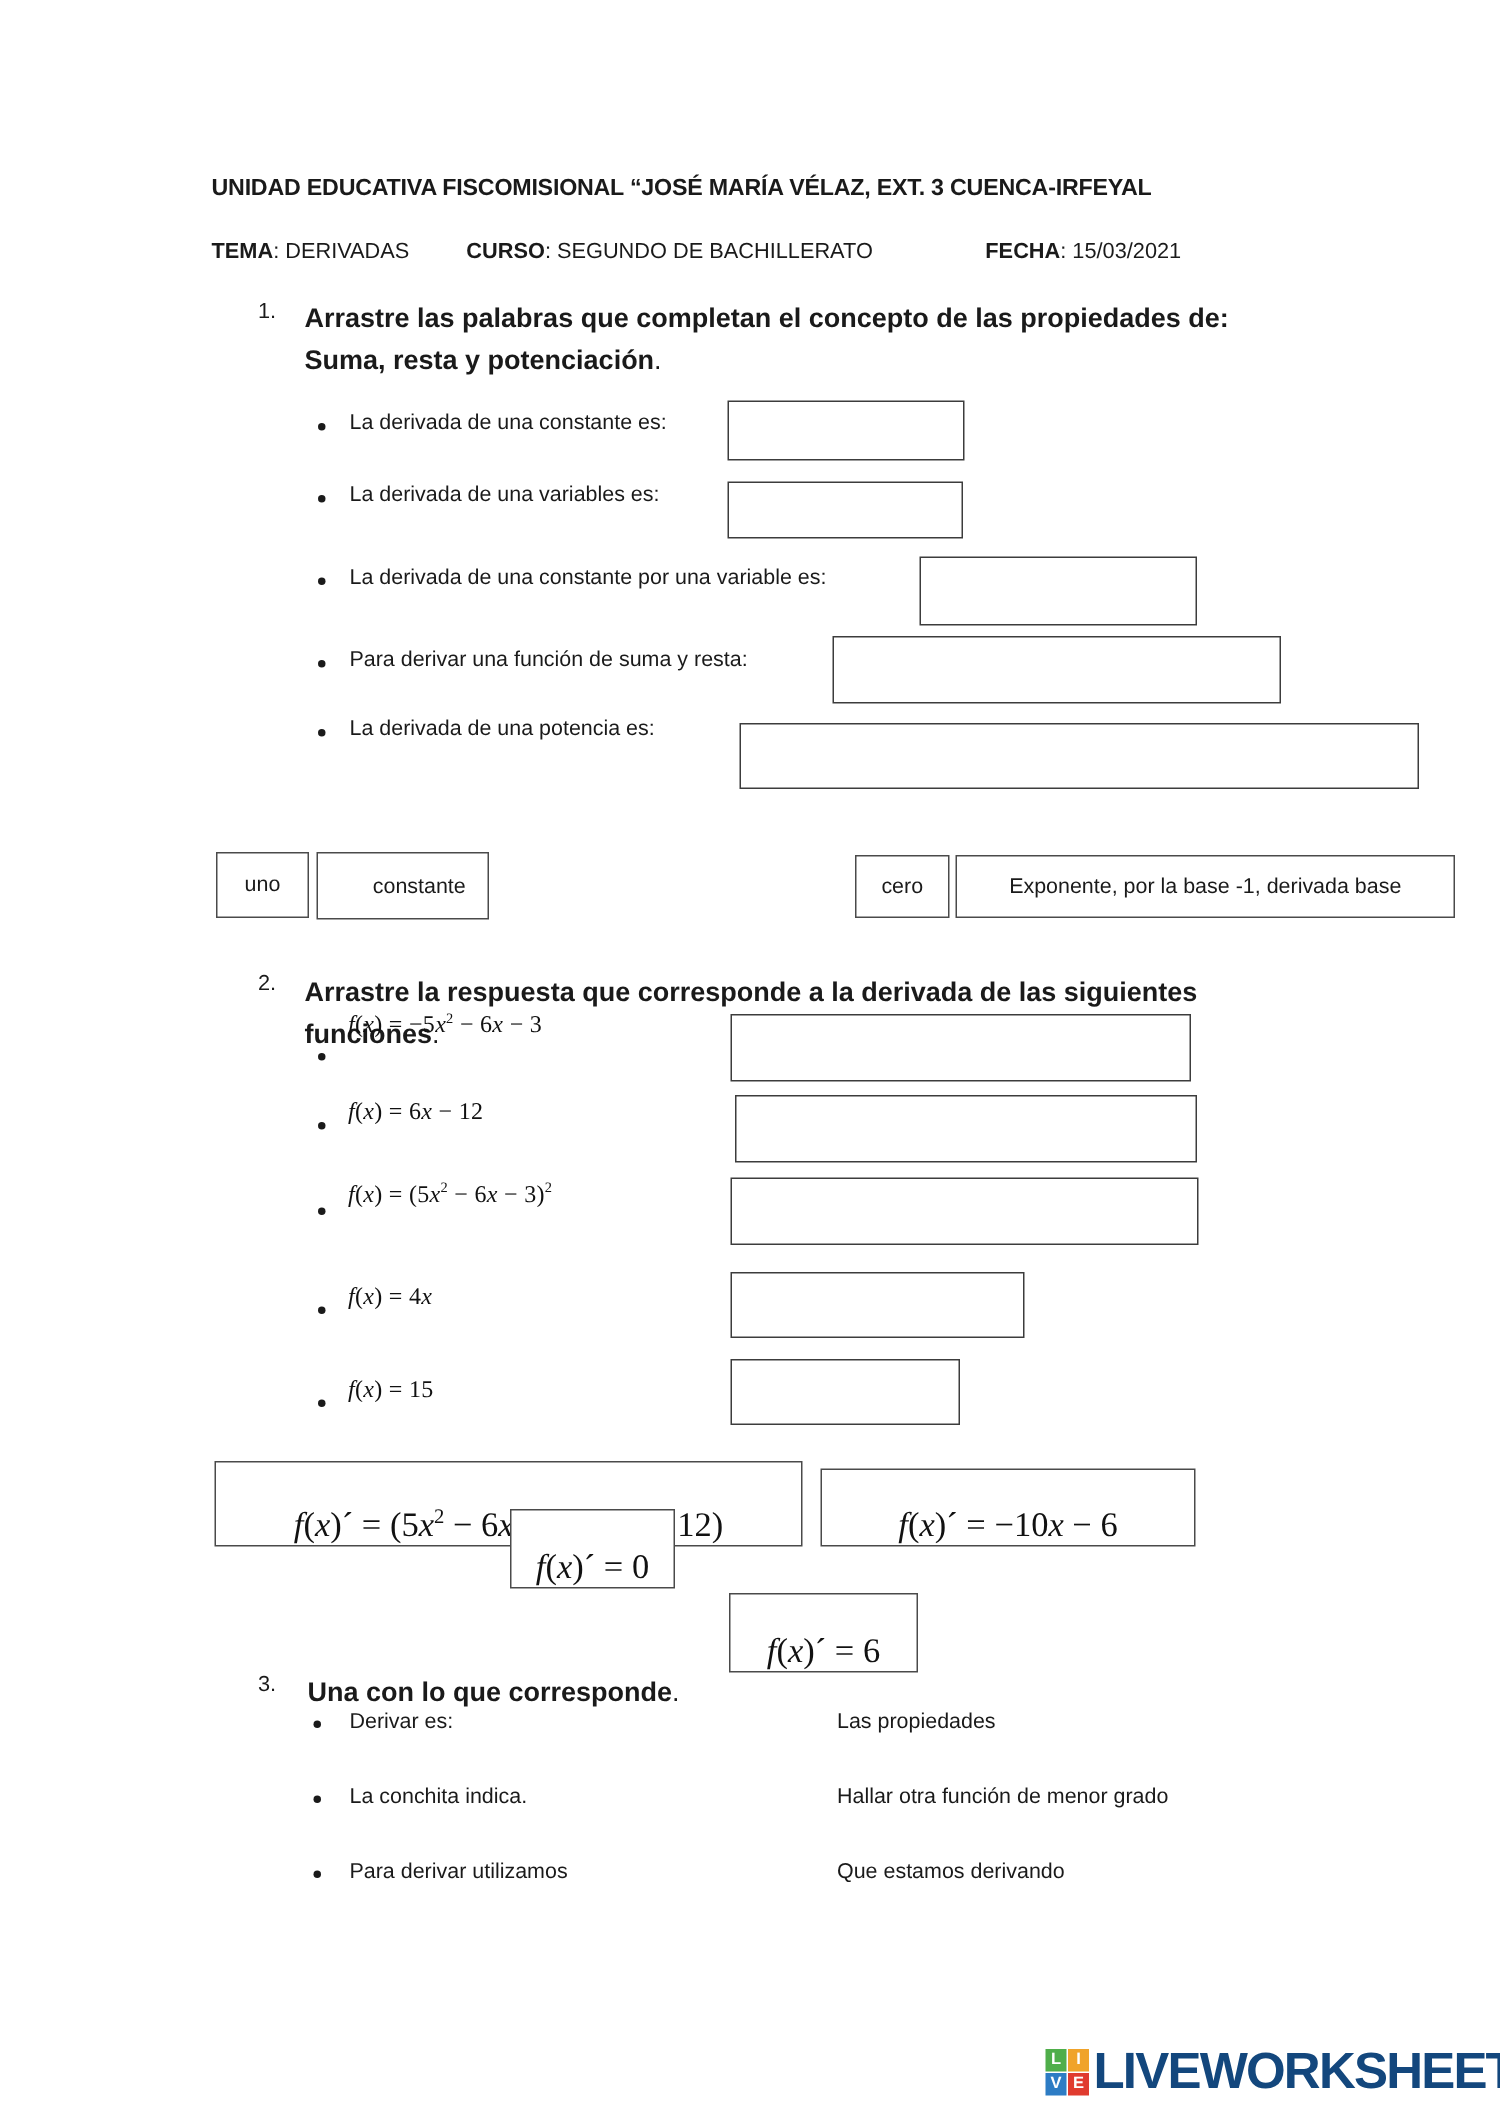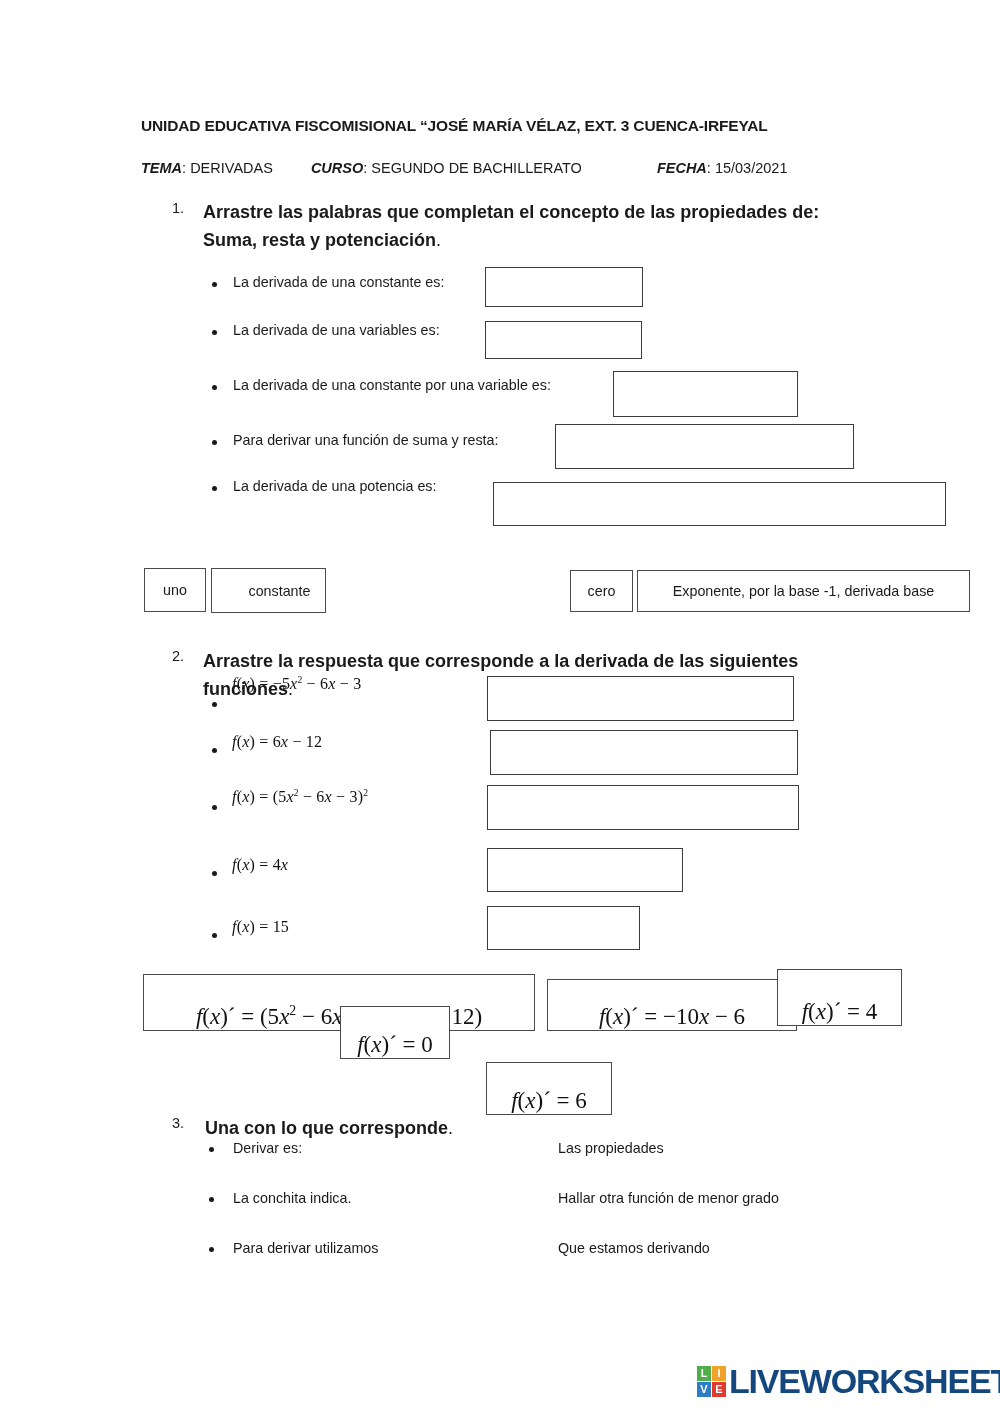--- a/index.html
+++ b/index.html
@@ -33,21 +33,21 @@
     white-space: nowrap;
   }
   .meta-row {
     position: absolute;
     left: 141px;
     top: 160px;
     width: 790px;
     font-size: 14.5px;
     white-space: nowrap;
   }
-  .meta-row .lbl { font-weight: bold; font-style: italic; }
+  .meta-row .lbl { font-weight: bold; }
   .meta-gap-1 { display: inline-block; width: 38px; }
   .meta-gap-2 { display: inline-block; width: 75px; }
 
   
   .q-num {
     position: absolute;
     font-size: 14.5px;
     color: #1a1a1a;
   }
   .q-text {
@@ -257,23 +257,20 @@
     <i>f</i><span class="up">(</span><i>x</i><span class="up">)</span> <span class="up">= 15</span>
   </div>
   <div class="dropbox" style="left:487px; top:906px; width:153px; height:44px;"></div>
 
   <div class="mathchip" style="left:143px; top:974px; width:392px; height:57px;">
     <span class="mexpr"><i>f</i><span class="up">(</span><i>x</i><span class="up">)´ = (5</span><i>x</i><sup class="up">2</sup><span class="up"> − 6</span><i>x</i><span class="up"> − 3)(20</span><i>x</i><span class="up"> − 12)</span></span>
   </div>
   <div class="mathchip" style="left:547px; top:979px; width:250px; height:52px;">
     <span class="mexpr"><i>f</i><span class="up">(</span><i>x</i><span class="up">)´ = −10</span><i>x</i><span class="up"> − 6</span></span>
   </div>
-  <div class="mathchip" style="left:777px; top:969px; width:125px; height:57px;">
-    <span class="mexpr"><i>f</i><span class="up">(</span><i>x</i><span class="up">)´ = 4</span></span>
-  </div>
 
   <div class="mathchip" style="left:340px; top:1006px; width:110px; height:53px;">
     <span class="mexpr"><i>f</i><span class="up">(</span><i>x</i><span class="up">)´ = 0</span></span>
   </div>
   <div class="mathchip" style="left:486px; top:1062px; width:126px; height:53px;">
     <span class="mexpr"><i>f</i><span class="up">(</span><i>x</i><span class="up">)´ = 6</span></span>
   </div>
 
   <div class="q-num" style="left:172px; top:1115px;">3.</div>
   <div class="q-text" style="left:205px; top:1114px; width:500px;"><span>Una con lo que corresponde</span><span class="light">.</span></div>

